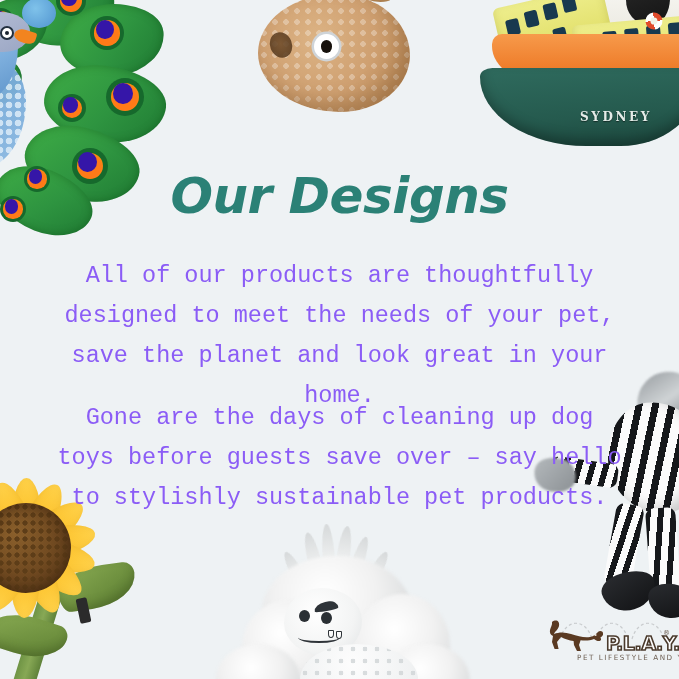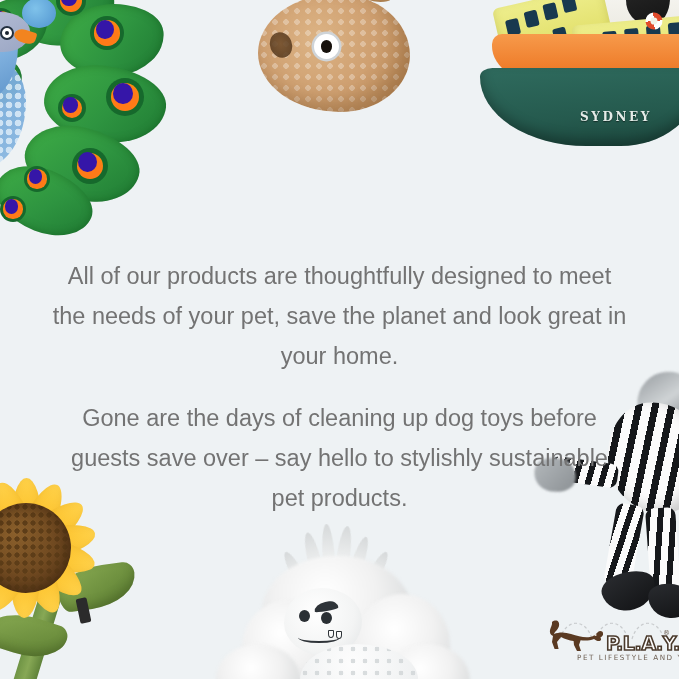--- a/index.html
+++ b/index.html
@@ -25,24 +25,24 @@
     font-style: italic;
     font-size: 50px;
     letter-spacing: -0.5px;
     color: #2b8176;
     z-index: 30;
   }
   .body-copy {
     position: absolute;
     left: 52px; width: 575px;
     text-align: center;
-    font-family: Liberation Sans, sans-serif;
+    font-family: Liberation Mono, monospace;
     font-size: 23.5px;
     line-height: 40px;
-    color: #737373;
+    color: #8b5cf6;
     z-index: 30;
   }
   #para-1 { top: 256px; }
   #para-2 { top: 398px; }
 
   
   .art { position: absolute; z-index: 10; }
 
   
   #peacock { left: -36px; top: -30px; width: 210px; height: 265px; z-index: 12; }
@@ -432,20 +432,21 @@
     <div class="z-mane" style="left:44px;  top:-14px; width:62px; height:54px; transform:rotate(-14deg);"></div>
     <div class="z-body" style="left:16px;  top:16px;  width:96px; height:112px; transform:rotate(-6deg);"></div>
     <div class="z-leg" style="left:-42px; top:74px;  width:68px; height:24px; transform:rotate(8deg);"></div>
     <div class="z-tailtuft" style="left:-58px; top:72px;  width:42px; height:34px; transform:rotate(12deg);"></div>
     <div class="z-leg" style="left:18px;  top:118px; width:28px; height:82px; transform:rotate(10deg);"></div>
     <div class="z-leg" style="left:56px;  top:122px; width:30px; height:86px; transform:rotate(-4deg);"></div>
     <div class="z-hoof" style="left:10px;  top:186px; width:54px; height:38px; transform:rotate(-16deg);"></div>
     <div class="z-hoof" style="left:56px;  top:198px; width:46px; height:34px; transform:rotate(4deg);"></div>
   </div>
 
+  <h1 class="headline">Our Designs</h1>
   <p class="body-copy" id="para-1">All of our products are thoughtfully designed to meet the needs of your pet, save the planet and look great in your home.</p>
   <p class="body-copy" id="para-2">Gone are the days of cleaning up dog toys before guests save over – say hello to stylishly sustainable pet products.</p>
 
   <div id="logo">
     <svg class="logo-arcs" viewBox="0 0 112 26">
       <path d="M2 25 C 8 4, 28 4, 34 25" fill="none" stroke="#c9ccce" stroke-width="1.2" stroke-dasharray="3 2.5"></path>
       <path d="M38 25 C 44 4, 64 4, 70 25" fill="none" stroke="#c9ccce" stroke-width="1.2" stroke-dasharray="3 2.5"></path>
       <path d="M74 25 C 80 4, 100 4, 106 25" fill="none" stroke="#c9ccce" stroke-width="1.2" stroke-dasharray="3 2.5"></path>
     </svg>
 

